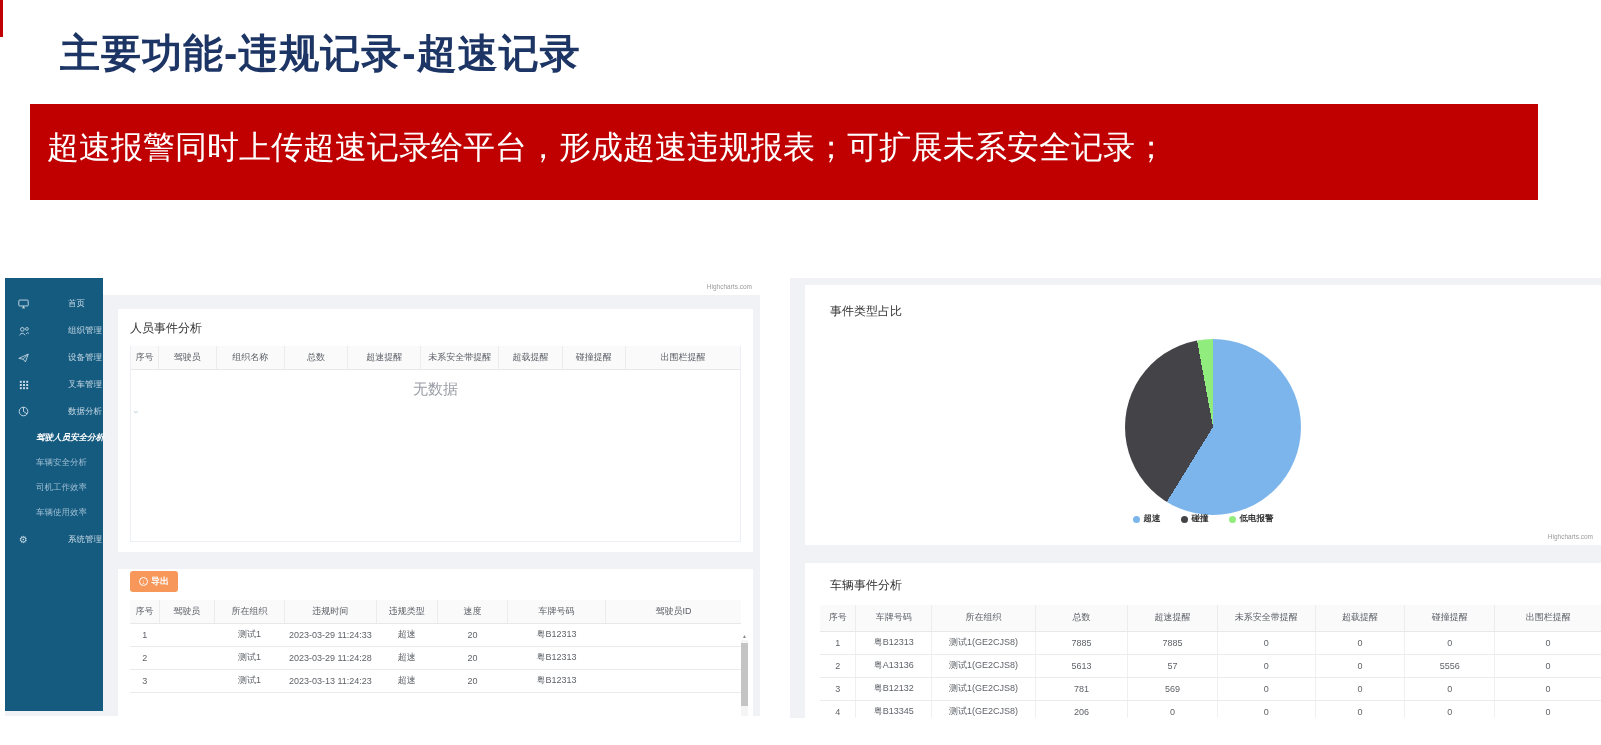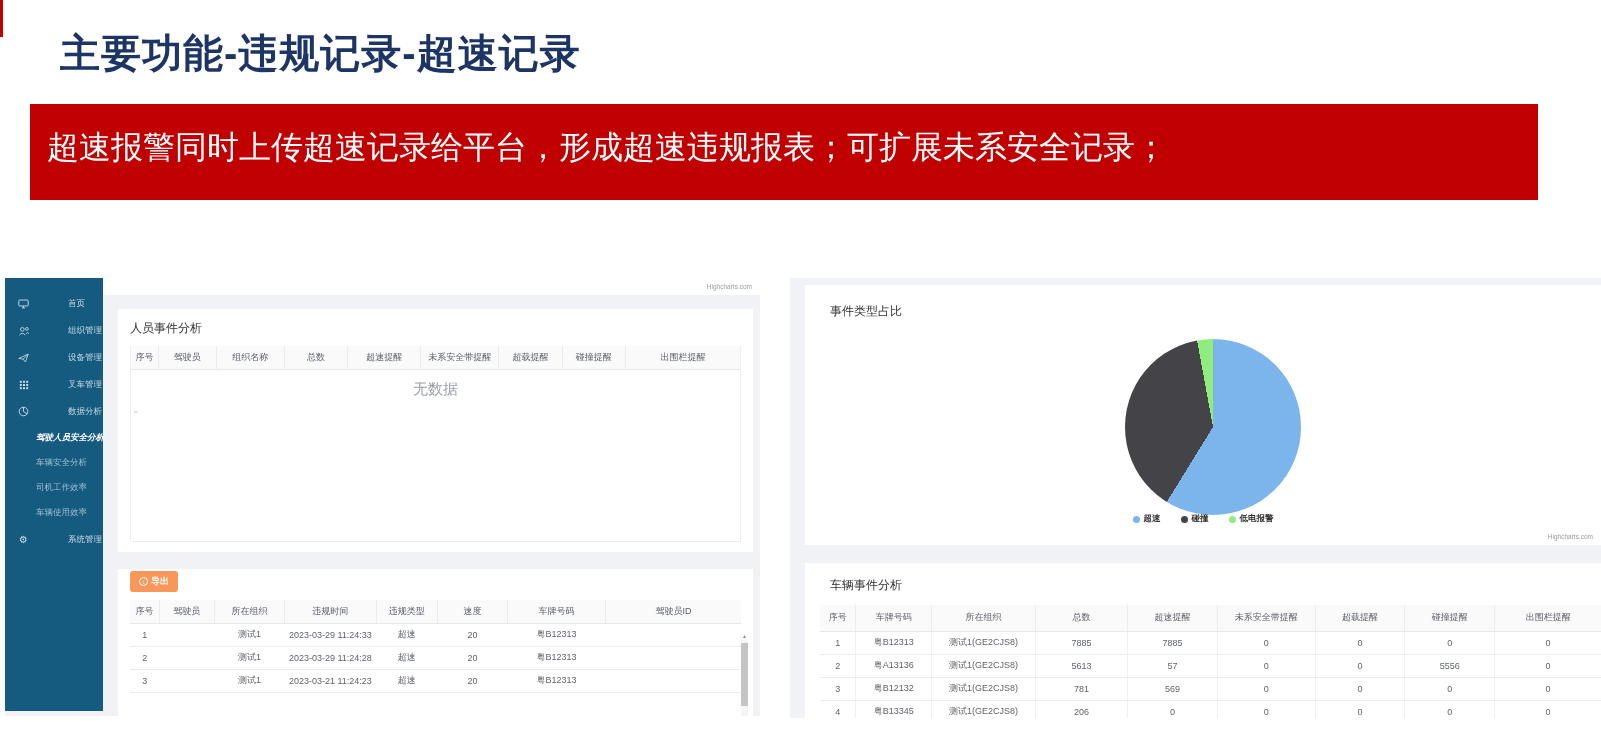--- a/index.html
+++ b/index.html
@@ -239,21 +239,21 @@
                 <td>2023-03-29 11:24:28</td>
                 <td>超速</td>
                 <td>20</td>
                 <td>粤B12313</td>
                 <td></td>
               </tr>
               <tr>
                 <td>3</td>
                 <td></td>
                 <td>测试1</td>
-                <td>2023-03-21 11:24:23</td>
+                <td>2023-03-13 11:24:23</td>
                 <td>超速</td>
                 <td>20</td>
                 <td>粤B12313</td>
                 <td></td>
               </tr>
             </tbody>
         </table>
       </div>
       <div class="vscroll">
         <div class="arrow">▲</div>

